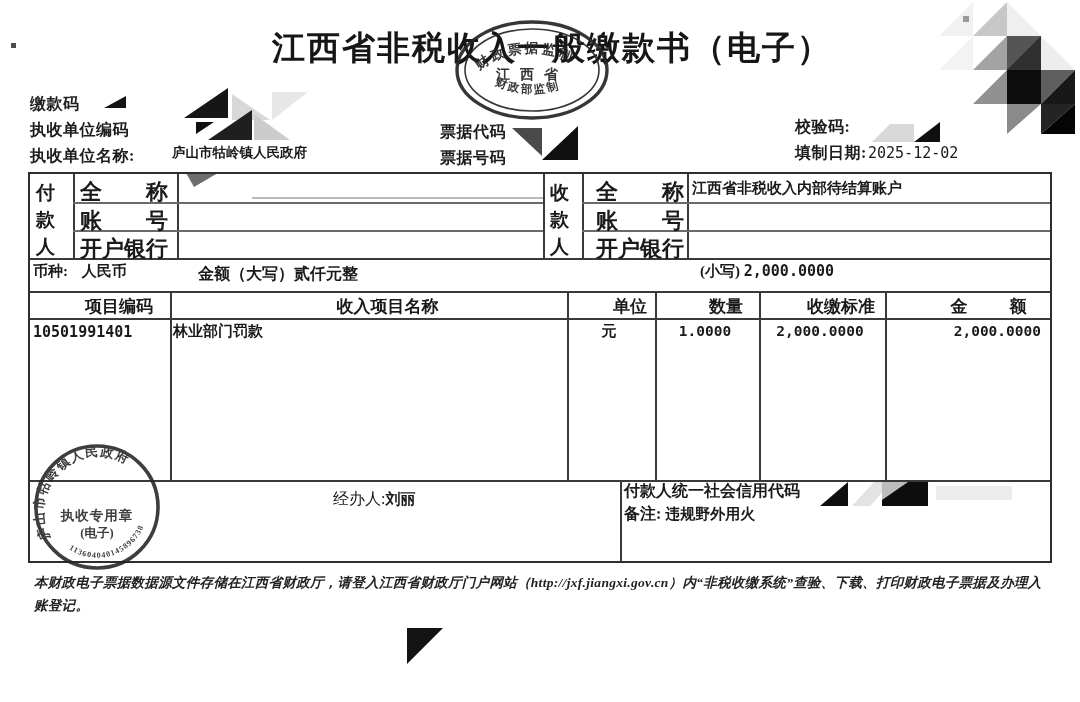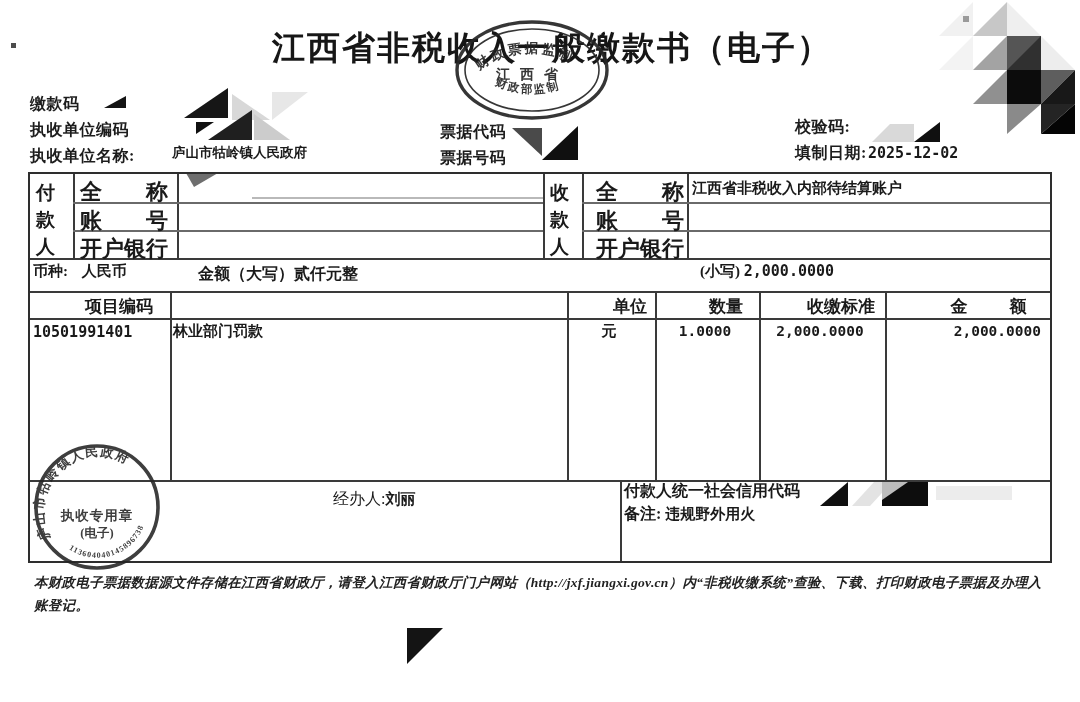--- a/index.html
+++ b/index.html
@@ -68,21 +68,21 @@
   <div class="abs fld" style="left:30px;top:94px;">缴款码</div>
   <div class="abs fld" style="left:30px;top:120px;">执收单位编码</div>
   <div class="abs fld" style="left:30px;top:146px;">执收单位名称:</div>
   <div class="abs val" style="left:172px;top:144px;font-size:13.5px;">庐山市牯岭镇人民政府</div>
 
   <div class="abs fld" style="left:440px;top:122px;">票据代码</div>
   <div class="abs fld" style="left:440px;top:148px;">票据号码</div>
 
   <div class="abs fld" style="left:795px;top:117px;">校验码:</div>
   <div class="abs fld" style="left:795px;top:143px;">填制日期:</div>
-  <div class="abs mono" style="left:868px;top:144px;font-size:15px;font-weight:700;">2025-12-02</div>
+  <div class="abs mono" style="left:868px;top:144px;font-size:15px;font-weight:400;">2025-12-02</div>
 
   <svg class="abs" style="left:96px;top:86px;" width="250" height="58" viewBox="0 0 250 58">
     <polygon points="8,22 30,10 30,22" fill="#141414"></polygon>
     <polygon points="88,32 132,2 132,32" fill="#161616"></polygon>
     <polygon points="136,34 136,8 174,34" fill="#d8d8d8"></polygon>
     <polygon points="176,6 212,6 176,34" fill="#e7e7e7"></polygon>
     <polygon points="100,36 118,36 100,48" fill="#101010"></polygon>
     <polygon points="112,54 156,24 156,54" fill="#1f1f1f"></polygon>
     <polygon points="158,28 158,54 194,54" fill="#cccccc"></polygon>
   </svg>
@@ -182,20 +182,21 @@
   </div>
   <div class="abs" style="left:198px;top:264px;font-size:16px;">
     <span class="lbl">金额（大写）</span><span class="lbl">贰仟元整</span>
   </div>
   <div class="abs" style="left:700px;top:262px;font-size:15px;">
     <span class="lbl">(小写)</span>
     <span class="mono" style="font-weight:700;">2,000.0000</span>
   </div>
 
   <div class="abs hdr" style="left:28px;top:295px;width:140px;">项目编码</div>
+  <div class="abs hdr" style="left:168px;top:295px;width:397px;">收入项目名称</div>
   <div class="abs hdr" style="left:565px;top:295px;width:88px;">单位</div>
   <div class="abs hdr" style="left:653px;top:295px;width:104px;">数量</div>
   <div class="abs hdr" style="left:757px;top:295px;width:126px;">收缴标准</div>
   <div class="abs hdr" style="left:883px;top:295px;width:169px;">
     <span class="just">金额</span>
   </div>
 
   <div class="abs mono" style="left:33px;top:323px;font-size:15px;font-weight:700;">10501991401</div>
   <div class="abs val" style="left:173px;top:322px;font-size:15px;">林业部门罚款</div>
   <div class="abs cellc val" style="left:565px;top:322px;width:88px;font-size:15px;">元</div>

